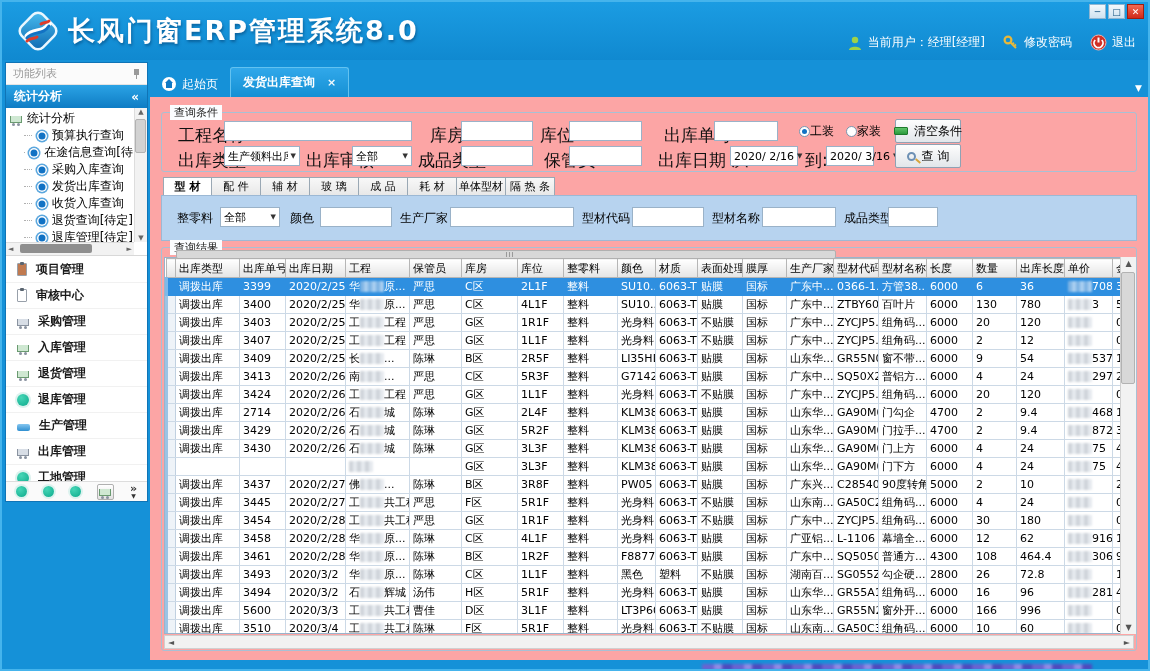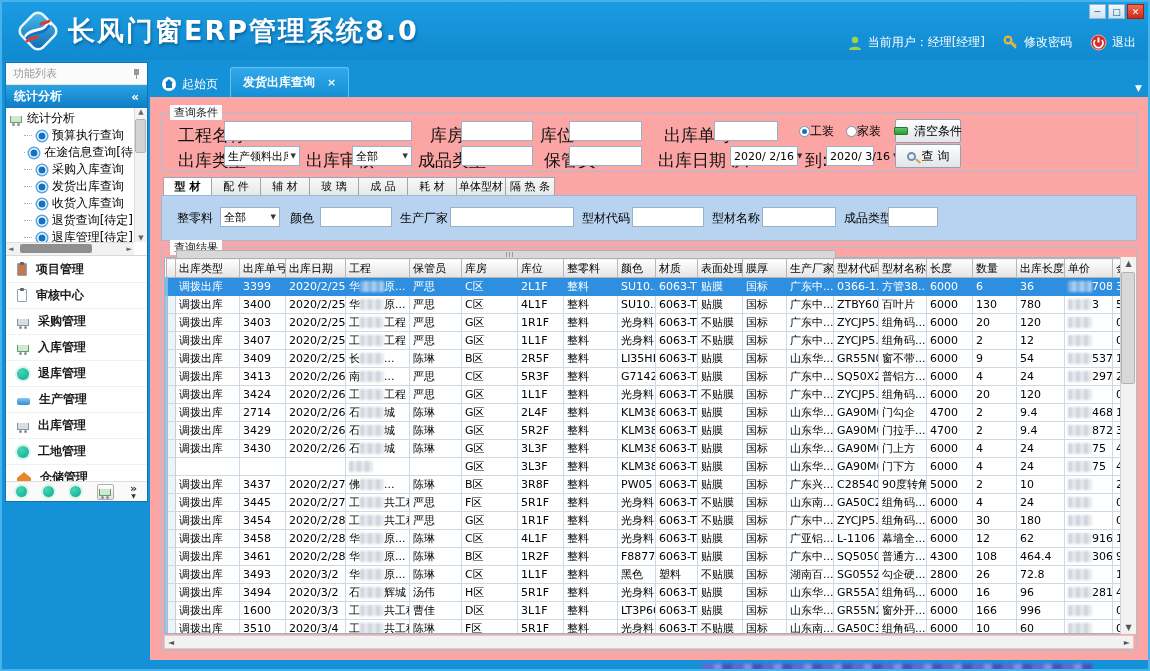--- a/index.html
+++ b/index.html
@@ -251,20 +251,24 @@
         </div>
         <div class="menu-item">
           <span class="i-cart"></span>
           <span>采购管理</span>
         </div>
         <div class="menu-item">
           <span class="i-cart g"></span>
           <span>入库管理</span>
         </div>
         <div class="menu-item">
+          <span class="i-cart g"></span>
+          <span>退货管理</span>
+        </div>
+        <div class="menu-item">
           <span class="i-circle"></span>
           <span>退库管理</span>
         </div>
         <div class="menu-item">
           <span class="i-prod"></span>
           <span>生产管理</span>
         </div>
         <div class="menu-item">
           <span class="i-cart"></span>
           <span>出库管理</span>
@@ -876,21 +880,21 @@
                   <td>组角码...</td>
                   <td>6000</td>
                   <td>16</td>
                   <td>96</td>
                   <td><span class="mosaic"></span><span>2812</span></td>
                   <td>411</td>
                 </tr>
                 <tr>
                   <td class="marker"></td>
                   <td>调拨出库</td>
-                  <td>1600</td>
+                  <td>5600</td>
                   <td>2020/3/3</td>
                   <td><span>工</span><span class="mosaic"></span><span>共工程</span></td>
                   <td>曹佳</td>
                   <td>D区</td>
                   <td>3L1F</td>
                   <td>整料</td>
                   <td>LT3P60</td>
                   <td>6063-T5</td>
                   <td>贴膜</td>
                   <td>国标</td>

